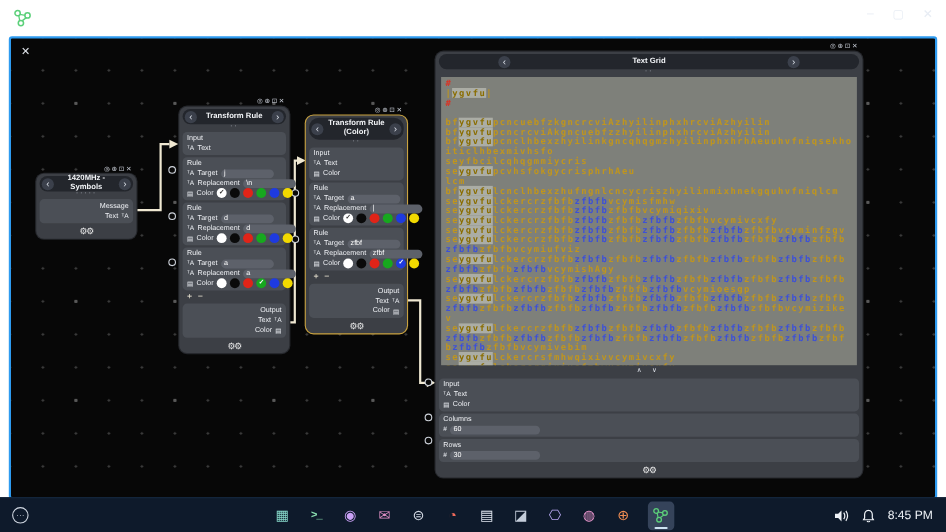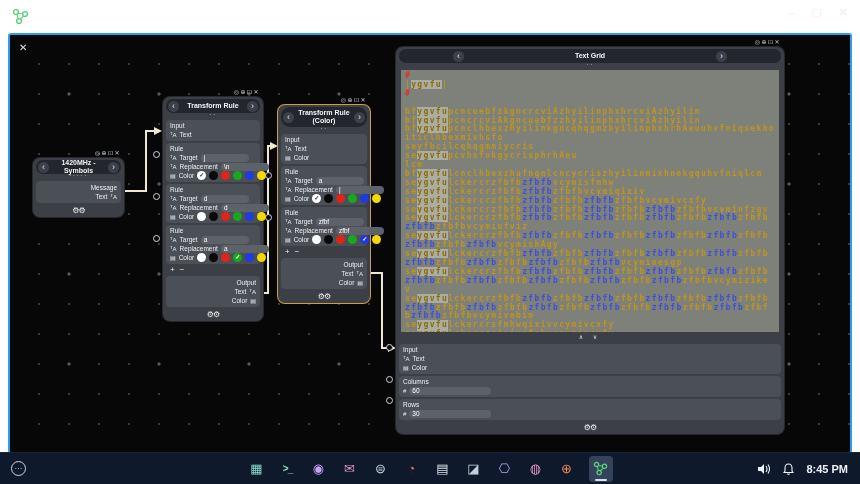--- a/index.html
+++ b/index.html
@@ -67,21 +67,21 @@
   .scrollrow{text-align:center;color:#dfe3ea;font-size:6px;height:8px;line-height:7px;letter-spacing:4px;}
   
   .taskbar{position:absolute;left:0;right:0;bottom:0;height:31px;background:#0e1a2b;border-top:1px solid #15253a;display:flex;align-items:center;}
   .start-btn{position:absolute;left:11px;width:15px;height:15px;border:1.4px solid #cfd6e0;border-radius:50%;color:#cfd6e0;font-size:8px;line-height:14px;text-align:center;box-sizing:border-box;}
   .tb-icons{margin:0 auto;display:flex;align-items:center;gap:13px;}
   .tb-ic{width:18px;height:20px;display:flex;align-items:center;justify-content:center;font-size:13px;line-height:18px;}
   .tb-ic.small{font-size:10px;font-weight:bold;letter-spacing:-1px;}
   .tb-active{width:24px;height:26px;background:#35435a;border-radius:4px;display:flex;flex-direction:column;align-items:center;justify-content:center;position:relative;}
   .tb-active:after{content:"";position:absolute;bottom:1px;width:12px;height:2px;border-radius:1px;background:#cfe3f2;}
   .tray{position:absolute;right:12px;display:flex;align-items:center;gap:12px;color:#eef2f7;}
-  .tray .time{font-size:11px;font-weight:bold;}
+  .tray .time{font-size:11px;}
 </style>
 </head>
 <body>
 
 <div class="titlebar">
   <svg class="app-logo" viewBox="0 0 17 17">
     <circle cx="4" cy="4" r="2.4" fill="none" stroke="#5cd07a" stroke-width="1.4"></circle>
     <circle cx="13" cy="6" r="2.4" fill="none" stroke="#5cd07a" stroke-width="1.4"></circle>
     <circle cx="7" cy="13" r="2.4" fill="none" stroke="#5cd07a" stroke-width="1.4"></circle>
     <path d="M6 5 L11 6 M8 11 L12 8 M5 6 L6 11" stroke="#5cd07a" stroke-width="1.2" fill="none"></path>

